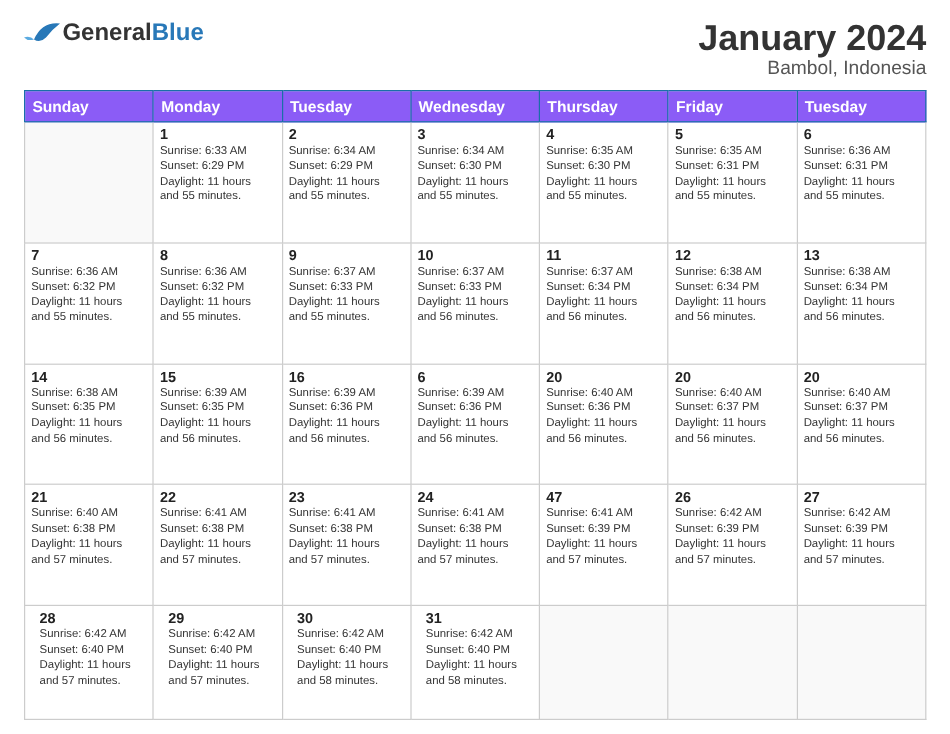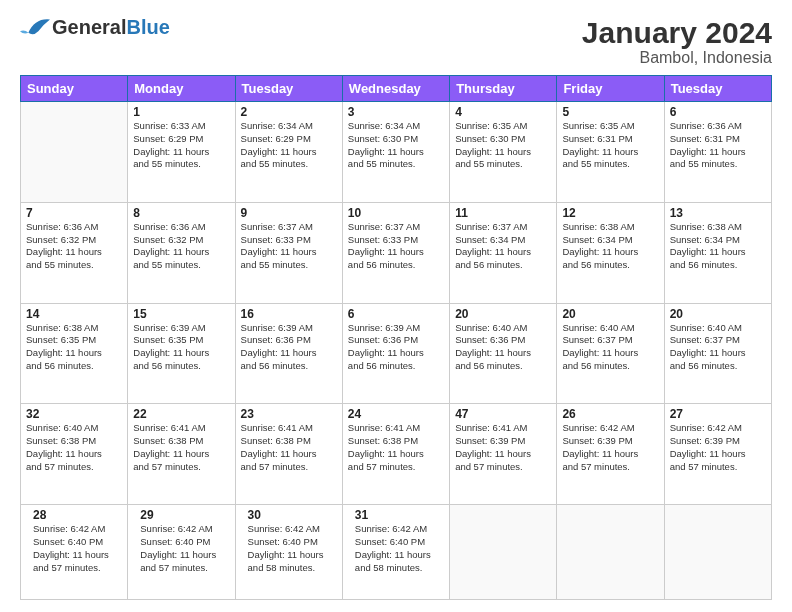--- a/index.html
+++ b/index.html
@@ -213,21 +213,21 @@
             <span class="day-num">20</span>
             <div class="day-info">Sunrise: 6:40 AM<br>Sunset: 6:37 PM<br>Daylight: 11 hours<br>and 56 minutes.</div>
           </td>
           <td>
             <span class="day-num">20</span>
             <div class="day-info">Sunrise: 6:40 AM<br>Sunset: 6:37 PM<br>Daylight: 11 hours<br>and 56 minutes.</div>
           </td>
         </tr>
         <tr class="week-row">
           <td>
-            <span class="day-num">32</span>
+            <span class="day-num">21</span>
             <div class="day-info">Sunrise: 6:40 AM<br>Sunset: 6:38 PM<br>Daylight: 11 hours<br>and 57 minutes.</div>
           </td>
           <td>
             <span class="day-num">22</span>
             <div class="day-info">Sunrise: 6:41 AM<br>Sunset: 6:38 PM<br>Daylight: 11 hours<br>and 57 minutes.</div>
           </td>
           <td>
             <span class="day-num">23</span>
             <div class="day-info">Sunrise: 6:41 AM<br>Sunset: 6:38 PM<br>Daylight: 11 hours<br>and 57 minutes.</div>
           </td>

